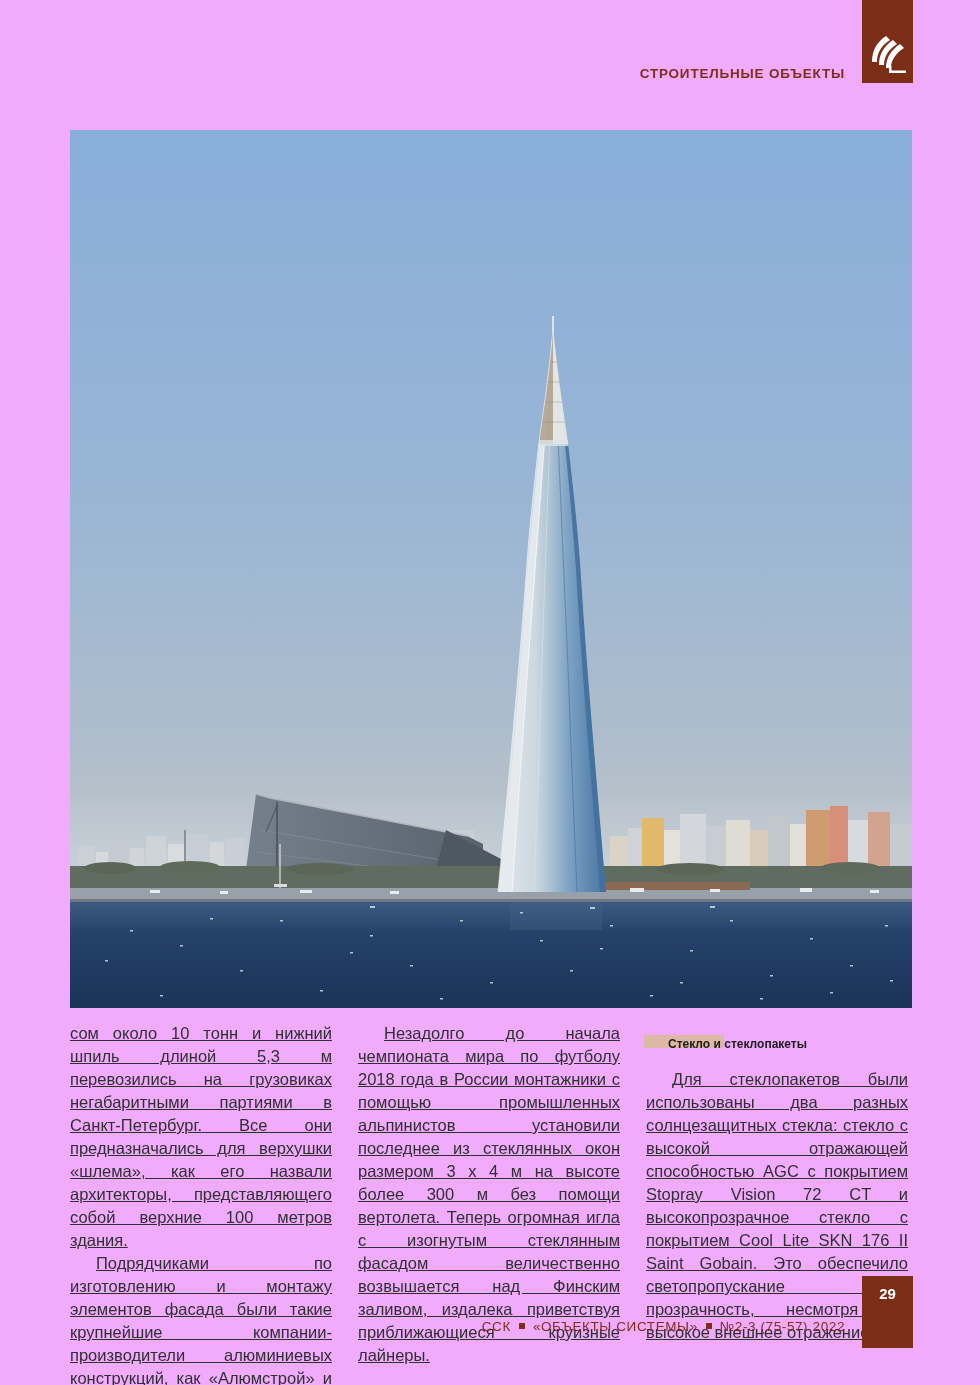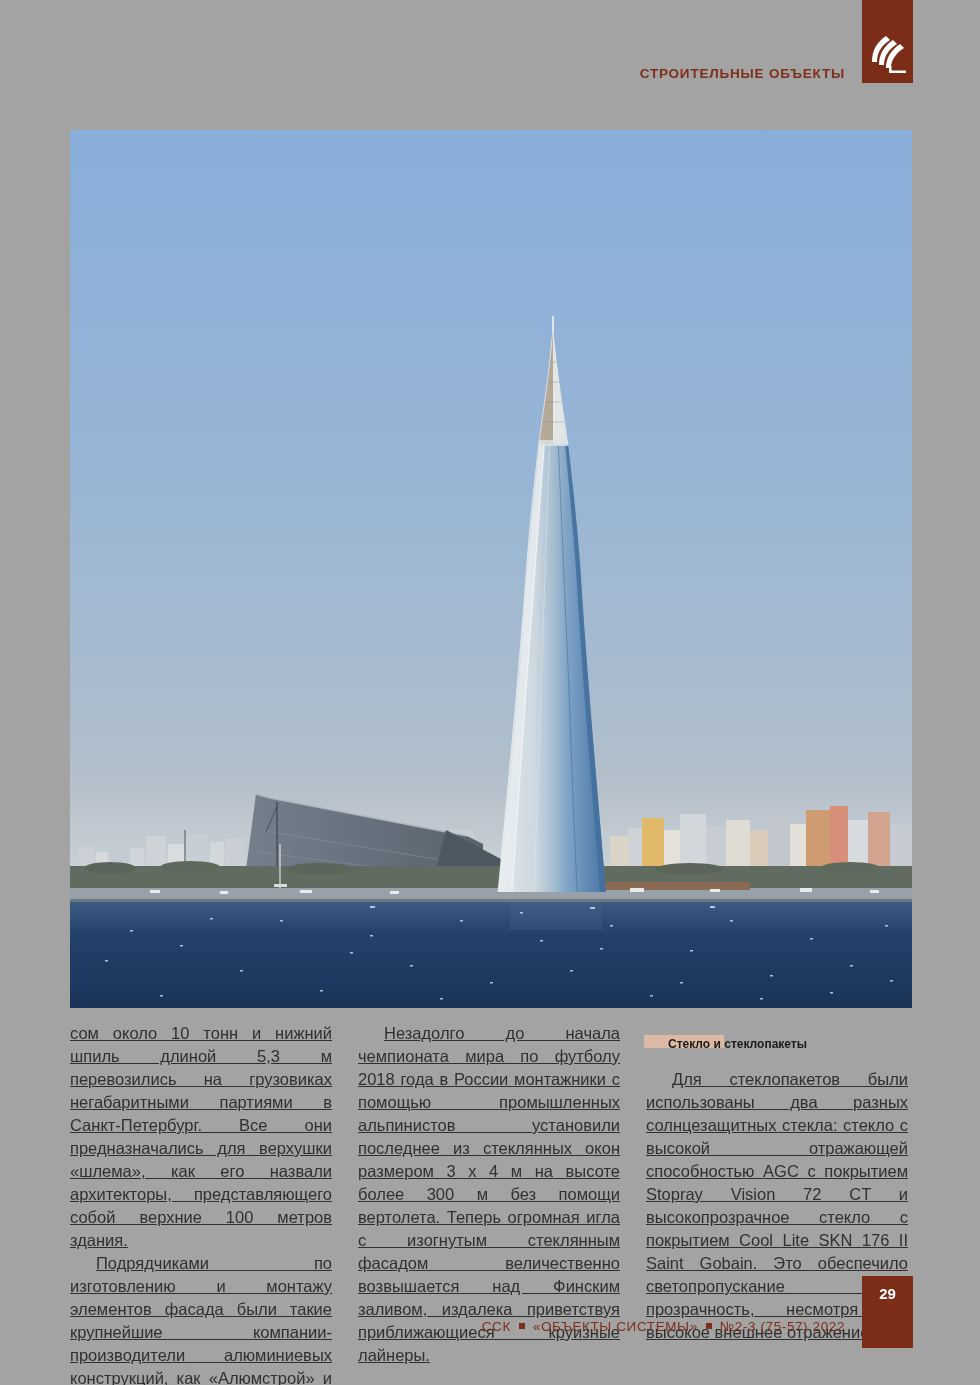--- a/index.html
+++ b/index.html
@@ -1,20 +1,20 @@
 <!DOCTYPE html>
 <html lang="ru"><head>
 <meta charset="utf-8">
 <style>
   html,body{margin:0;padding:0;background:#e9e9e9;}
   .page{
     position:relative;
     width:980px;height:1385px;
     margin:0 auto;
-    background:#a3a3a3;
+    background:#f0abfc;
     font-family:"Liberation Sans","DejaVu Sans",sans-serif;
     overflow:hidden;
   }
   
   .header-title{
     position:absolute;top:66px;right:135px;
     font-size:13.5px;font-weight:bold;letter-spacing:.8px;
     color:#7e2f1b;
   }
   .logo-box{

